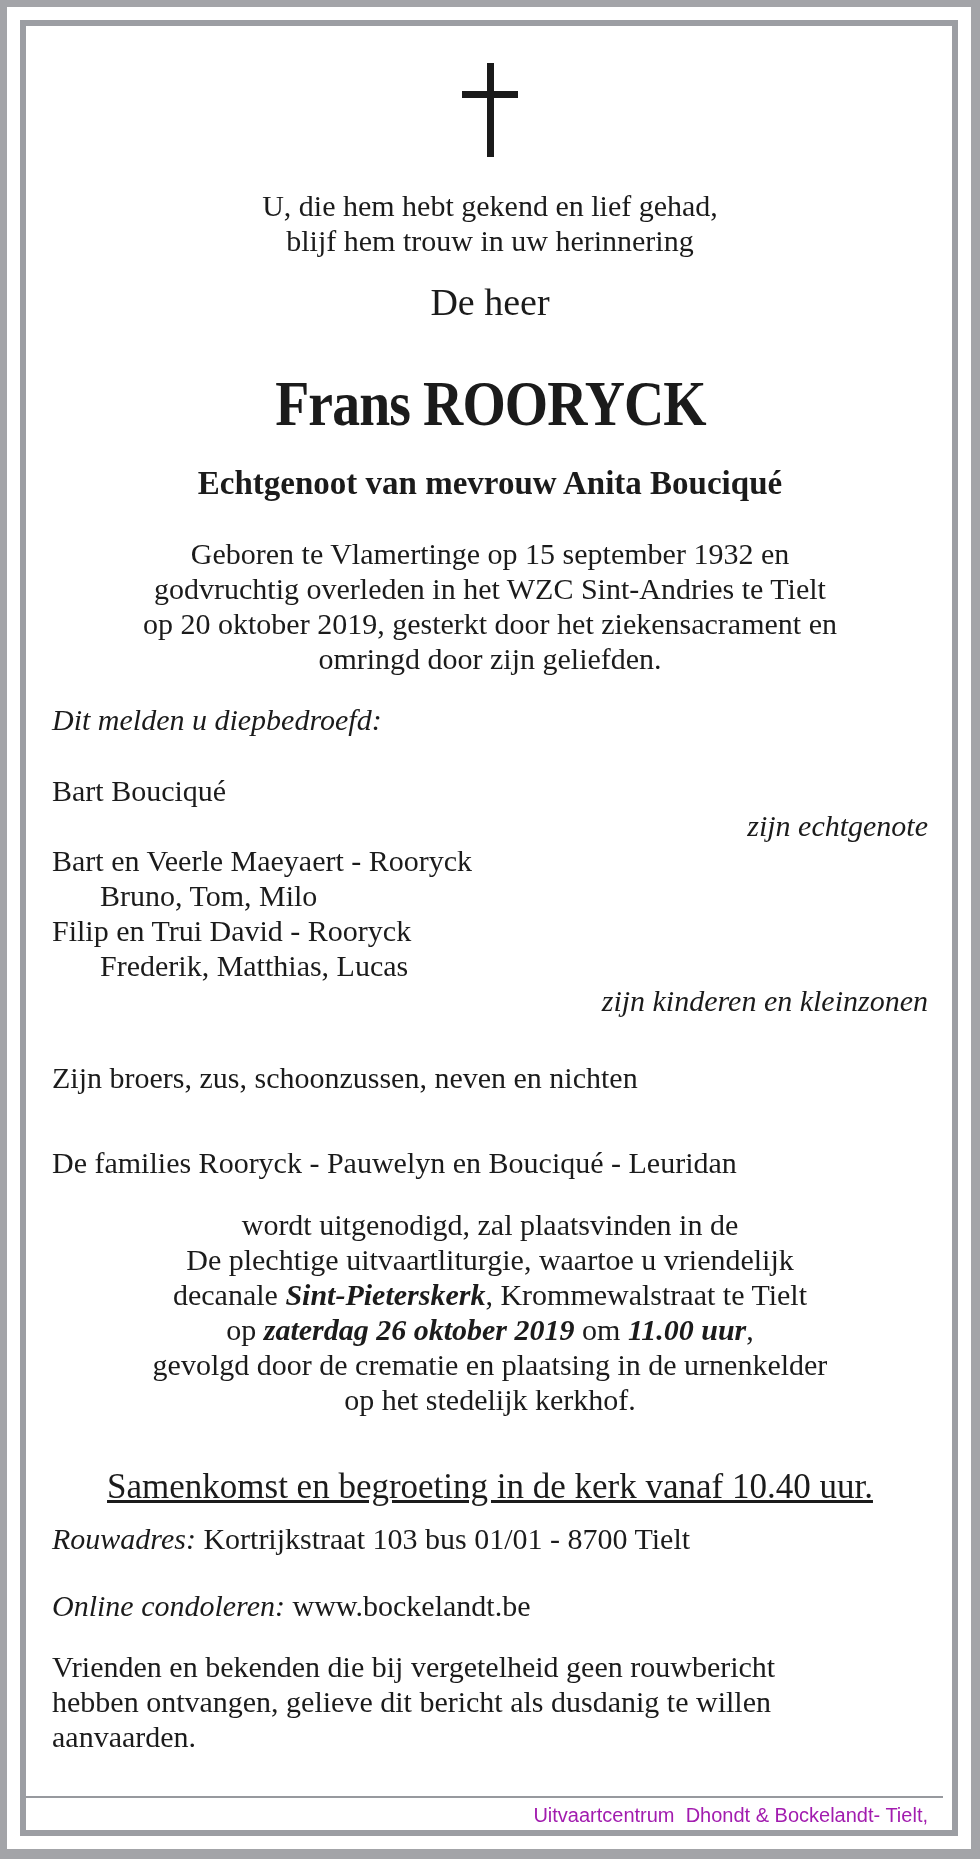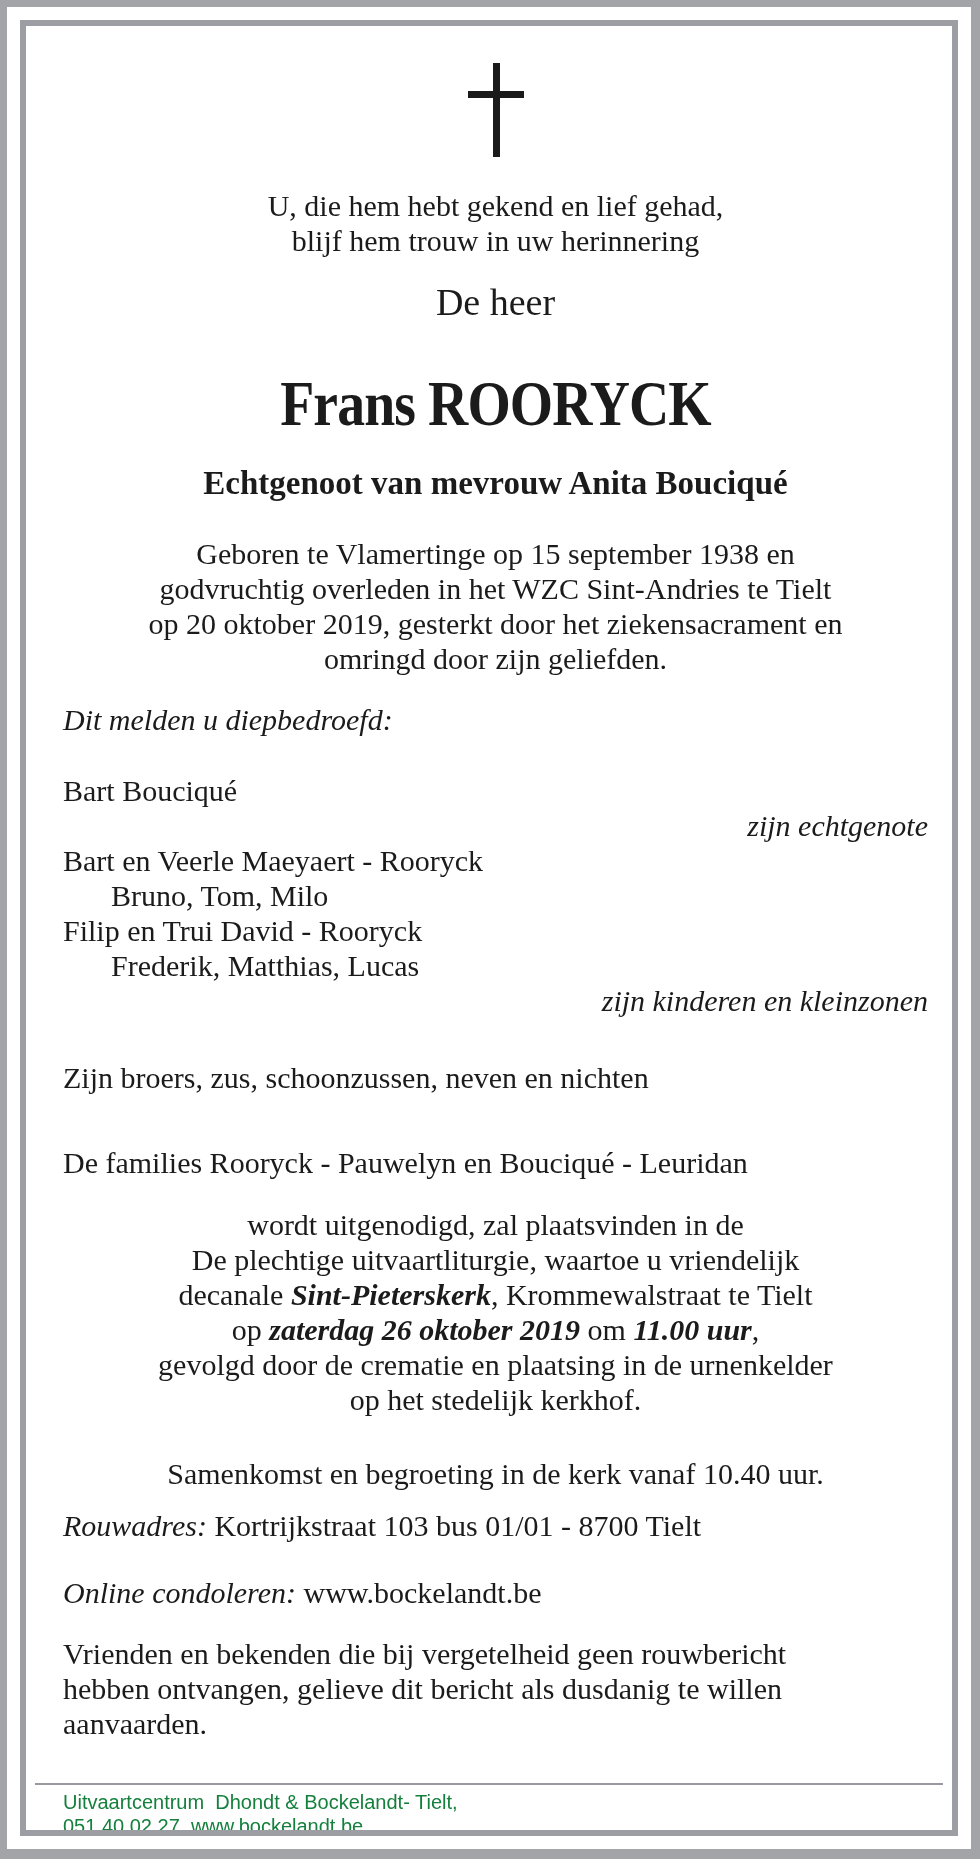--- a/index.html
+++ b/index.html
@@ -17,21 +17,21 @@
     background: #ffffff;
     height: 100%;
     box-sizing: border-box;
     padding: 13px;
   }
   .frame {
     border: 6px solid #9c9ea3;
     background: #ffffff;
     height: 100%;
     box-sizing: border-box;
-    padding: 0 24px 0 37px;
+    padding: 0 24px 0 26px;
     overflow: hidden;
     color: #1b1b1b;
   }
 
   .center { text-align: center; }
   .right  { text-align: right; }
   .italic { font-style: italic; }
   .bold   { font-weight: bold; font-style: italic; }
 
   .cross { position: relative; width: 56px; height: 94px; margin: 37px auto 0; }
@@ -43,36 +43,36 @@
   .deceased-name { margin-top: 45px; font-size: 64px; line-height: 70px; font-weight: bold; white-space: nowrap; text-decoration: underline; }
   .deceased-name .squeeze { display: inline-block; transform: scaleX(0.87); transform-origin: 50% 50%; letter-spacing: -1px; }
   .relation   { margin-top: 24px; font-size: 33px; line-height: 40px; font-weight: bold; }
   .life       { margin-top: 33px; font-size: 30px; line-height: 35px; }
   .announce   { margin-top: 26px; font-size: 30px; line-height: 35px; }
   .family     { margin-top: 36px; font-size: 30px; line-height: 35px; }
   .family .indent { padding-left: 48px; }
   .relatives  { margin-top: 42px; font-size: 30px; line-height: 35px; }
   .families   { margin-top: 50px; font-size: 30px; line-height: 35px; }
   .service    { margin-top: 27px; font-size: 30px; line-height: 35px; }
-  .gathering  { margin-top: 39px; font-size: 30px; line-height: 35px; }
+  .gathering  { margin-top: 52px; font-size: 35px; line-height: 35px; text-decoration: underline; }
   .rouwadres  { margin-top: 17px; font-size: 30px; line-height: 35px; }
   .online     { margin-top: 32px; font-size: 30px; line-height: 35px; }
   .notice     { margin-top: 26px; font-size: 30px; line-height: 35px; }
 
   .separator {
     border: none;
     border-top: 2px solid #97999e;
     margin: 42px -15px 0 -28px;
   }
   .footer {
     margin-top: 5px;
     font-family: "Liberation Sans", sans-serif;
     font-size: 20px; line-height: 24px;
-    color: #15803d;
-    text-align: left;
+    color: #a21caf;
+    text-align: right;
   }
   .footer div { white-space: pre-wrap; }
 </style>
 </head>
 <body>
 
 <div class="page">
   <div class="mat">
     <div class="frame">
 
@@ -88,21 +88,21 @@
 
       <div class="salutation center">De heer</div>
 
       <div class="deceased-name center">
         <span class="squeeze">Frans ROORYCK</span>
       </div>
 
       <div class="relation center">Echtgenoot van mevrouw Anita Bouciqué</div>
 
       <div class="life center">
-        <div>Geboren te Vlamertinge op 15 september 1938 en</div>
+        <div>Geboren te Vlamertinge op 15 september 1932 en</div>
         <div>godvruchtig overleden in het WZC Sint-Andries te Tielt</div>
         <div>op 20 oktober 2019, gesterkt door het ziekensacrament en</div>
         <div>omringd door zijn geliefden.</div>
       </div>
 
       <div class="announce italic">Dit melden u diepbedroefd:</div>
 
       <div class="family">
         <div>Bart Bouciqué</div>
         <div class="right italic">zijn echtgenote</div>

